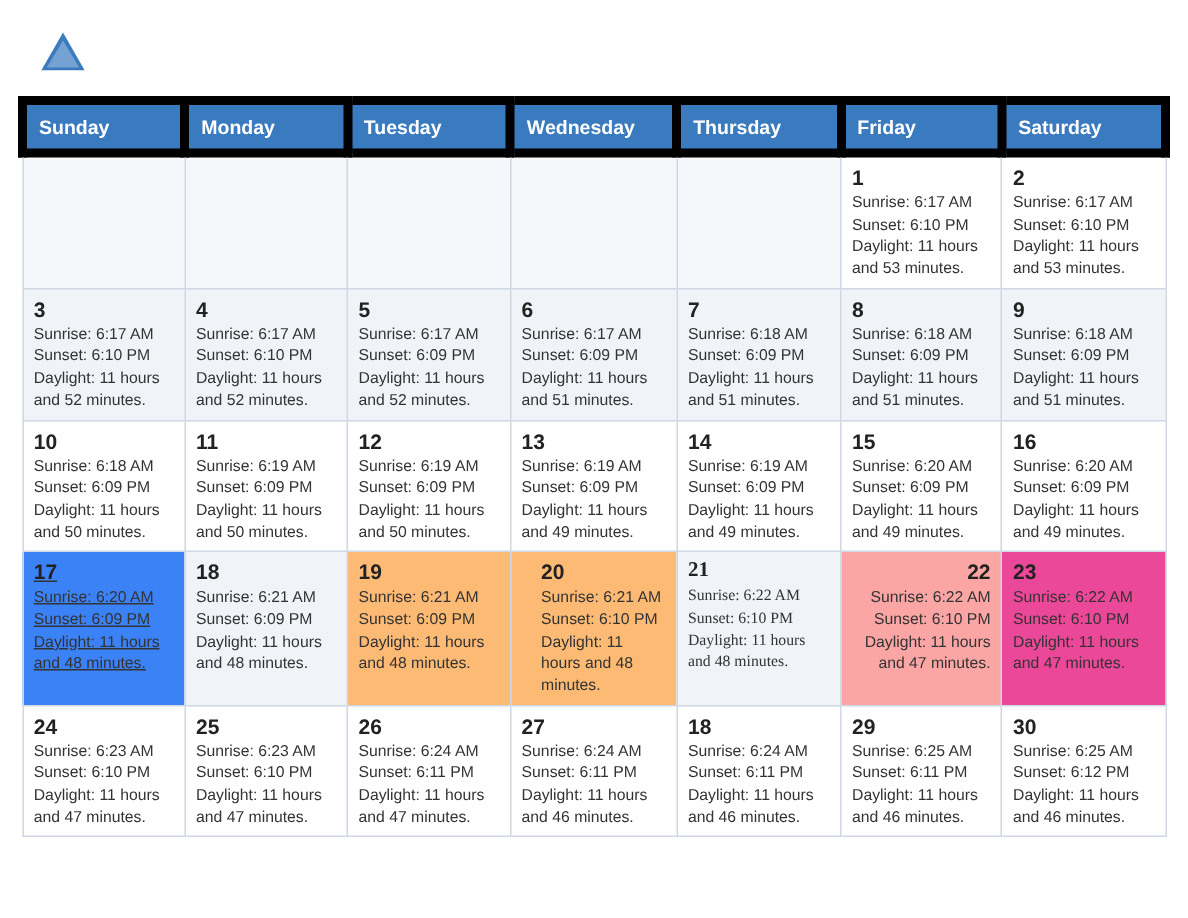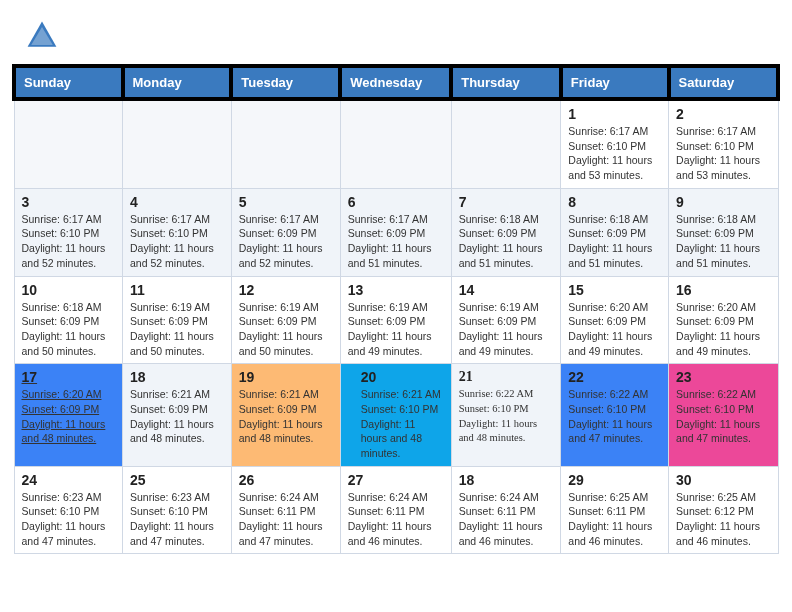--- a/index.html
+++ b/index.html
@@ -62,21 +62,21 @@
     .calendar-wrapper {
       padding: 0 12px 12px 12px;
     }
     .calendar th {
       background-color: #3a7abf;
       color: #fff;
       font-size: 13px;
       font-weight: bold;
       text-align: left;
       padding: 7px 8px;
-      border: 4px solid #000000;
+      border: 6px solid #000000;
     }
     .calendar td {
       vertical-align: top;
       border: 1px solid #d0d8e4;
       padding: 5px 7px;
       width: 113px;
       min-height: 78px;
       background: #fff;
       font-size: 11px;
       color: #333;
@@ -215,29 +215,29 @@
         <span class="day-info">Sunrise: 6:20 AM<br>Sunset: 6:09 PM<br>Daylight: 11 hours and 48 minutes.</span>
       </td>
           <td style="background: rgb(240, 244, 249);">
         <span class="day-number">18</span>
         <span class="day-info">Sunrise: 6:21 AM<br>Sunset: 6:09 PM<br>Daylight: 11 hours and 48 minutes.</span>
       </td>
           <td style="background: #fdba74;">
         <span class="day-number">19</span>
         <span class="day-info">Sunrise: 6:21 AM<br>Sunset: 6:09 PM<br>Daylight: 11 hours and 48 minutes.</span>
       </td>
-          <td style="background: #0ea5e9; padding-left: 20px;">
+          <td style="background: #fdba74; padding-left: 20px;">
         <span class="day-number">20</span>
         <span class="day-info">Sunrise: 6:21 AM<br>Sunset: 6:10 PM<br>Daylight: 11 hours and 48 minutes.</span>
       </td>
           <td style="background: rgb(240, 244, 249); font-family: Liberation Serif, serif;">
         <span class="day-number">21</span>
         <span class="day-info">Sunrise: 6:22 AM<br>Sunset: 6:10 PM<br>Daylight: 11 hours and 48 minutes.</span>
       </td>
-          <td style="background: #3b82f6;">
+          <td style="background: #fca5a5; text-align: right;">
         <span class="day-number">22</span>
         <span class="day-info">Sunrise: 6:22 AM<br>Sunset: 6:10 PM<br>Daylight: 11 hours and 47 minutes.</span>
       </td>
           <td style="background: #ec4899;">
         <span class="day-number">23</span>
         <span class="day-info">Sunrise: 6:22 AM<br>Sunset: 6:10 PM<br>Daylight: 11 hours and 47 minutes.</span>
       </td>
         </tr>
         <tr>
           <td>

